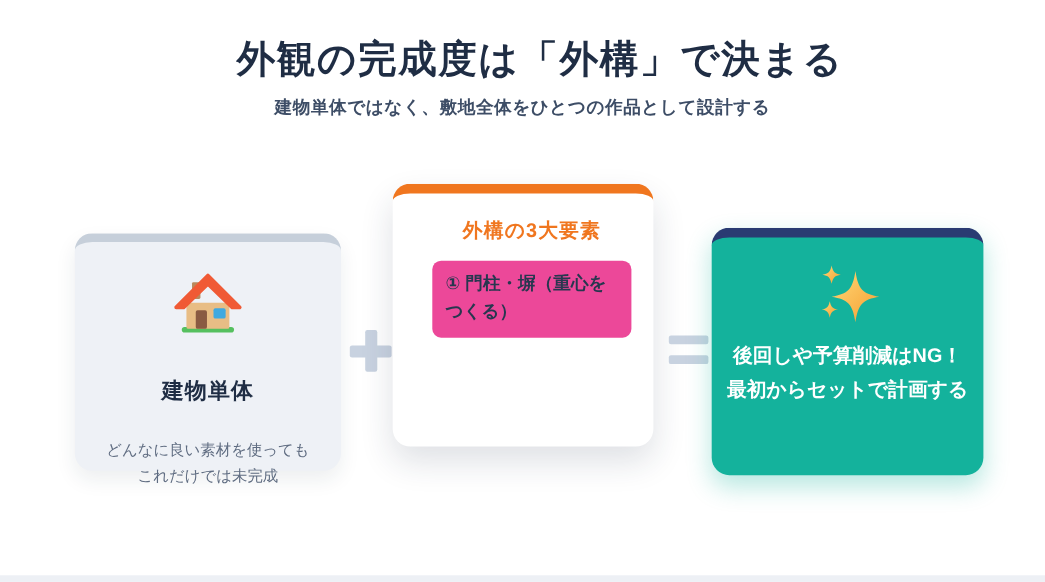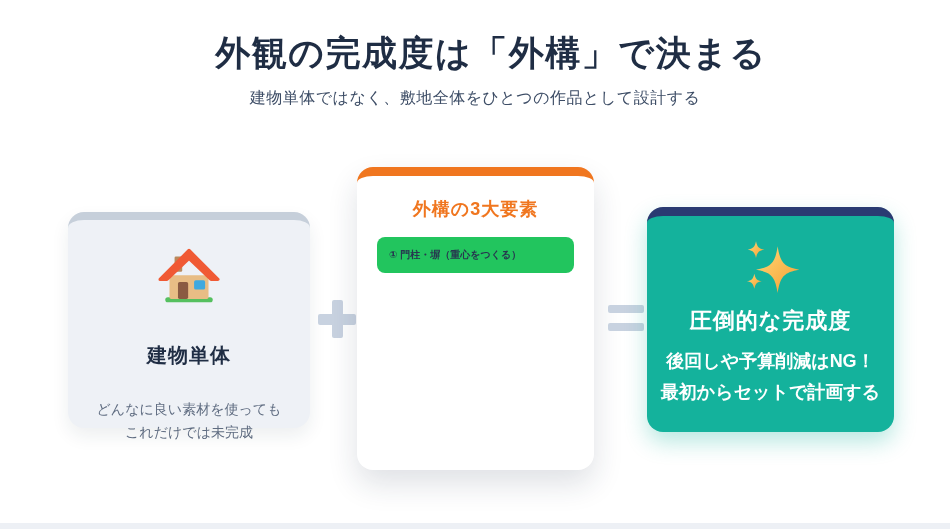--- a/index.html
+++ b/index.html
@@ -25,21 +25,21 @@
     font-weight: 900;
     letter-spacing: 1.5px;
     color: #1f2d44;
     padding-left: 32px;
   }
   .page-subtitle {
     position: absolute;
     top: 88px; left: 0; right: 0;
     text-align: center;
     font-size: 16px;
-    font-weight: 400;
+    font-weight: 700;
     letter-spacing: 0.5px;
     color: #3d4d66;
   }
 
   
   .card {
     position: absolute;
     display: flex;
     flex-direction: column;
     align-items: center;
@@ -65,41 +65,41 @@
   }
   .card-left .card-desc {
     margin-top: 5px;
     font-size: 14px;
     line-height: 1.65;
     color: #5f6c81;
   }
 
   .card-mid {
     left: 357px; top: 167px;
-    width: 237px; height: 303px;
+    width: 237px; height: 239px;
     background: #ffffff;
     border-top: 9px solid #f0761f;
     border-radius: 16px;
     box-shadow: 0 14px 30px rgba(31,45,68,0.14);
-    padding: 21px 20px 0 20px;
+    padding: 21px 20px 0 36px;
   }
   .card-mid .card-title {
     font-size: 18px;
     font-weight: 800;
     color: #f0761f;
     letter-spacing: 1px;
     margin-bottom: 16px;
   }
   .card-mid .element-item {
     width: 100%;
-    background: #22c55e;
+    background: #ec4899;
     border-radius: 8px;
     padding: 10px 12px;
     margin-bottom: 14px;
-    font-size: 10px;
+    font-size: 16px;
     font-weight: 700;
     line-height: 1.55;
     color: #27374f;
     text-align: left;
   }
 
   .card-right {
     left: 647px; top: 207px;
     width: 247px; height: 225px;
     background: #14b29c;
@@ -204,19 +204,18 @@
           <linearGradient id="gold" x1="0" y1="0" x2="1" y2="1">
             <stop offset="0" stop-color="#ffd978"></stop>
             <stop offset="1" stop-color="#f59e31"></stop>
           </linearGradient>
         </defs>
         <path d="M44 10 C47 30 52 35 70 38 C52 41 47 46 44 66 C41 46 36 41 18 38 C36 35 41 30 44 10 Z" fill="url(#gold)"></path>
         <path d="M18 4 C19.5 11 21.5 13 28 14 C21.5 15 19.5 17 18 24 C16.5 17 14.5 15 8 14 C14.5 13 16.5 11 18 4 Z" fill="url(#gold)"></path>
         <path d="M16 43 C17.4 49.4 19.2 51.2 25 52 C19.2 52.8 17.4 54.6 16 61 C14.6 54.6 12.8 52.8 7 52 C12.8 51.2 14.6 49.4 16 43 Z" fill="url(#gold)"></path>
       </svg>
     </span>
-    <h2 class="card-title">圧倒的な完成度</h2>
     <p class="card-desc"><span>後回しや予算削減はNG！</span><br><span>最初からセットで計画する</span></p>
   </section>
 
   <div class="bottom-strip"></div>
 
 </div>
 
 </body></html>

